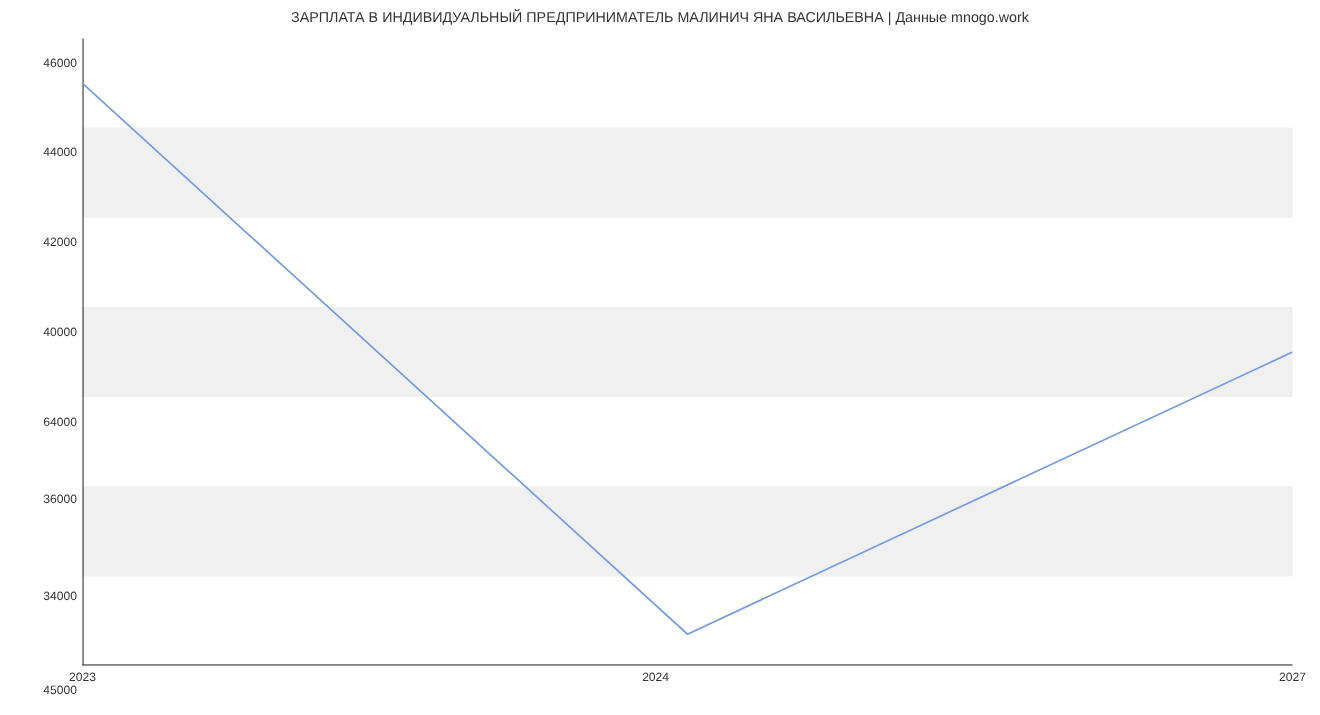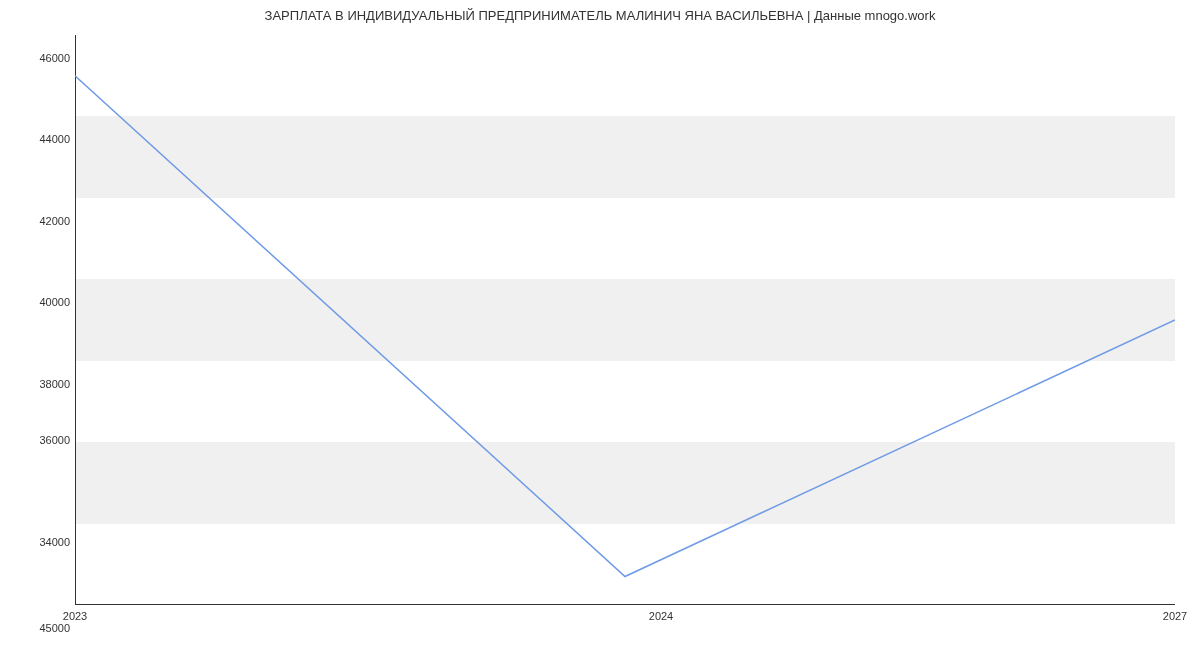--- a/index.html
+++ b/index.html
@@ -96,23 +96,23 @@
     <div class="axis-line x-axis"></div>
     <div class="axis-line y-axis"></div>
 
     <svg class="line-path" viewBox="0 0 1100 570" preserveAspectRatio="none">
       <polyline id="series-line" fill="none" stroke="#6e9ae6" stroke-width="1.5" points="0,40.714285714285666 550,541.5 1100,285"></polyline>
     </svg>
   </div>
 
   <div class="tick-label-y" id="ytick0" style="top: 598px;">45000</div>
   <div class="tick-label-y" id="ytick1" style="top: 512px;">34000</div>
-  <div class="tick-label-y" id="ytick2" style="top: 410px;">36000</div>
-  <div class="tick-label-y" id="ytick3" style="top: 353.714px;">38000</div>
+  <div class="tick-label-y" id="ytick2" style="top: 424px;">36000</div>
+  <div class="tick-label-y" id="ytick3" style="top: 353.714px;">64000</div>
   <div class="tick-label-y" id="ytick4" style="top: 272.286px;">40000</div>
   <div class="tick-label-y" id="ytick5" style="top: 190.857px;">42000</div>
   <div class="tick-label-y" id="ytick6" style="top: 109.429px;">44000</div>
   <div class="tick-label-y" id="ytick7" style="top: 28px;">46000</div>
 
   <div class="tick-label-x" id="xtick0" style="left: 75px;">2023</div>
-  <div class="tick-label-x" id="xtick1" style="left: 661px;">2024</div>
+  <div class="tick-label-x" id="xtick1" style="left: 596px;">2024</div>
   <div class="tick-label-x" id="xtick2" style="left: 1175px;">2027</div>
 </div>
 
 </body></html>

